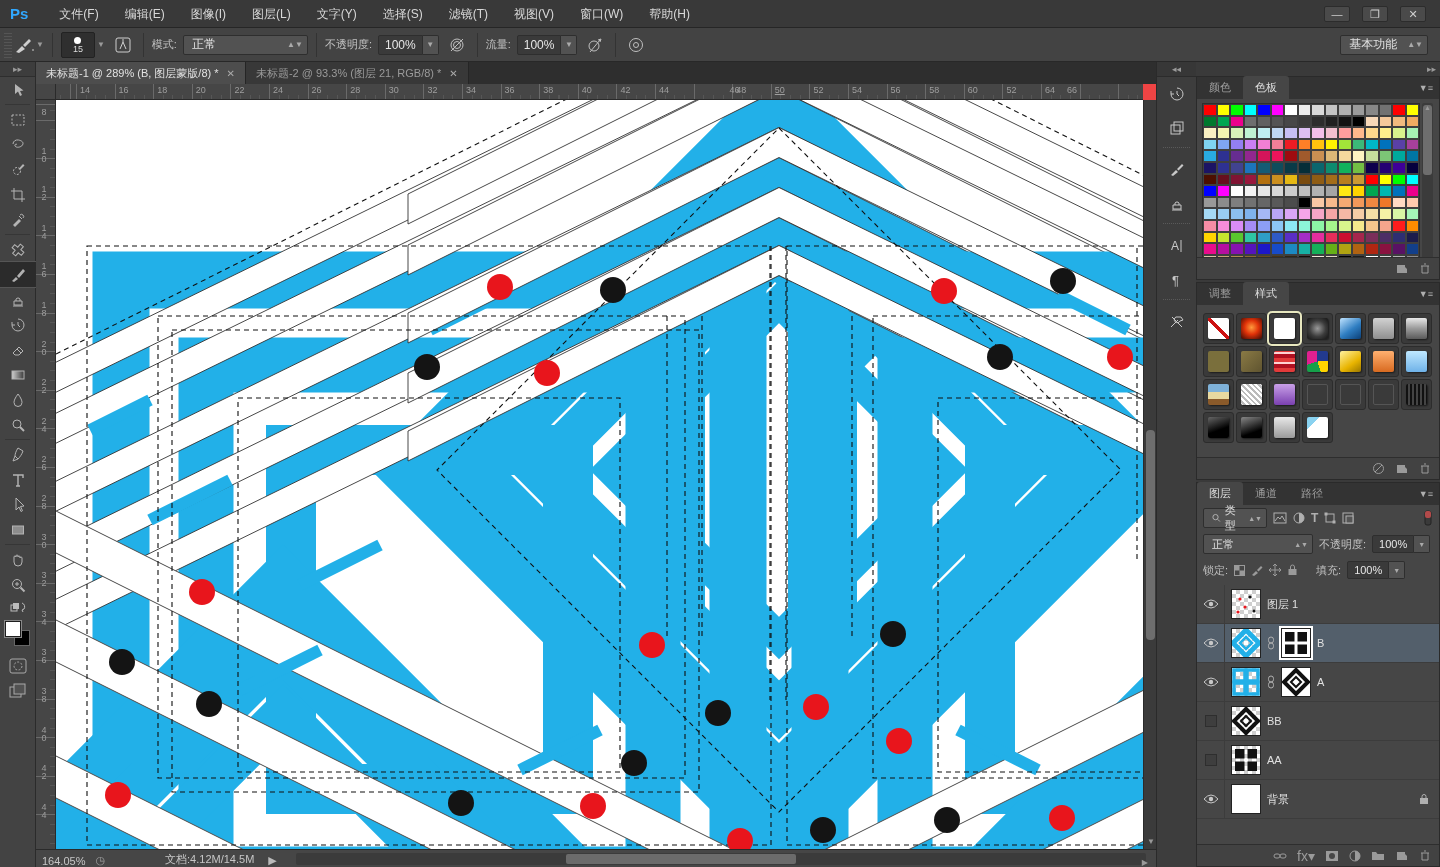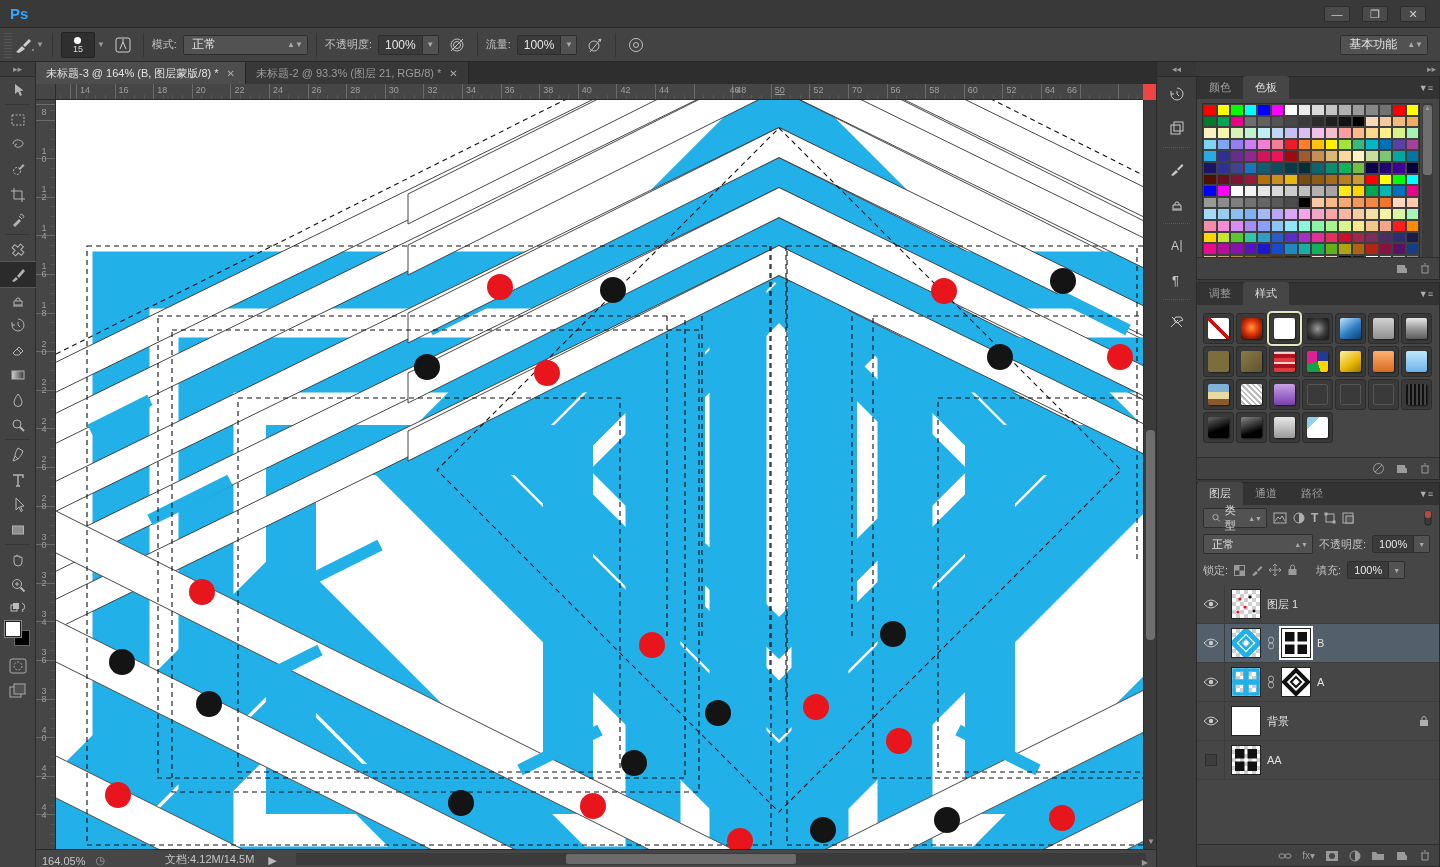--- a/index.html
+++ b/index.html
@@ -112,20 +112,32 @@
   .icon-btn { display:inline-flex; align-items:center; justify-content:center; }
   svg { display:block; }
 </style>
 </head>
 <body>
 
 <div id="app">
 
   <div id="menubar">
     <span id="ps-logo">Ps</span>
+    <div id="menu-items" style="display:flex;">
+        <div class="menu-item">文件(F)</div>
+        <div class="menu-item">编辑(E)</div>
+        <div class="menu-item">图像(I)</div>
+        <div class="menu-item">图层(L)</div>
+        <div class="menu-item">文字(Y)</div>
+        <div class="menu-item">选择(S)</div>
+        <div class="menu-item">滤镜(T)</div>
+        <div class="menu-item">视图(V)</div>
+        <div class="menu-item">窗口(W)</div>
+        <div class="menu-item">帮助(H)</div>
+      </div>
     <div id="win-controls">
       <div class="win-btn">—</div>
       <div class="win-btn">❐</div>
       <div class="win-btn">✕</div>
     </div>
   </div>
 
   <div id="optionsbar">
     <div class="ob-grip"></div>
     <div class="ob-icon">
@@ -343,21 +355,21 @@
     <div class="tool">
       <svg width="18" height="16" viewBox="0 0 18 16">
           <rect x="1" y="4" width="11" height="10" fill="none" stroke="#bbb"></rect>
           <rect x="5" y="1" width="11" height="10" fill="#555" stroke="#bbb"></rect>
         </svg>
     </div>
   </div>
 
   <div id="tabbar">
       <div class="doc-tab active">
-        <span>未标题-3 @ 164% (B, 图层蒙版/8) *</span>
+        <span>未标题-1 @ 289% (B, 图层蒙版/8) *</span>
         <span class="tab-close">✕</span>
       </div>
       <div class="doc-tab inactive">
         <span>未标题-2 @ 93.3% (图层 21, RGB/8) *</span>
         <span class="tab-close">✕</span>
       </div>
     </div>
 
   <div id="ruler-corner"></div>
   <div id="ruler-top">
@@ -374,21 +386,21 @@
       <span class="rt-num" style="left: 410px;">34</span>
       <span class="rt-num" style="left: 448.6px;">36</span>
       <span class="rt-num" style="left: 487.2px;">38</span>
       <span class="rt-num" style="left: 525.8px;">40</span>
       <span class="rt-num" style="left: 564.4px;">42</span>
       <span class="rt-num" style="left: 603px;">44</span>
       <span class="rt-num" style="left: 641.6px; margin-left: 32px;">46</span>
       <span class="rt-num" style="left: 680.2px;">48</span>
       <span class="rt-num" style="left: 718.8px; text-decoration: underline;">50</span>
       <span class="rt-num" style="left: 757.4px;">52</span>
-      <span class="rt-num" style="left: 796px;">70</span>
+      <span class="rt-num" style="left: 796px;">54</span>
       <span class="rt-num" style="left: 834.6px;">56</span>
       <span class="rt-num" style="left: 873.2px;">58</span>
       <span class="rt-num" style="left: 911.8px;">60</span>
       <span class="rt-num" style="left: 950.4px;">52</span>
       <span class="rt-num" style="left: 989px;">64</span>
       <span class="rt-num" style="left: 1011px;">66</span>
     </div>
   <div id="ruler-left">
       <span class="rl-num" style="top: 7px;">8</span>
       <span class="rl-num" style="top: 45.6px;">10</span>
@@ -1084,59 +1096,71 @@
             <div class="thumb mask-thumb" style="background: rgb(255, 255, 255);">
               <svg width="28" height="28" viewBox="0 0 28 28">
                 <path d="M14 2 L26 14 L14 26 L2 14 Z" fill="none" stroke="#111" stroke-width="4"></path>
                 <path d="M14 9 L19 14 L14 19 L9 14 Z" fill="none" stroke="#111" stroke-width="2"></path>
               </svg>
             </div>
             <span class="layer-name">A</span>
           </div>
           <div class="layer-row">
             <div class="eye-box">
-              <svg width="16" height="10" viewBox="0 0 16 10">
-                <path d="M1 5 Q8 -3 15 5 Q8 13 1 5 Z" fill="none" stroke="#c8c8c8"></path>
-                <circle cx="8" cy="5" r="2.2" fill="#c8c8c8"></circle>
-              </svg>
-            </div>
-            <div class="thumb">
-              <svg width="28" height="28" viewBox="0 0 28 28"></svg>
-            </div>
-            <span class="layer-name">背景</span>
-            <span class="lock-right">
-              <svg width="10" height="12" viewBox="0 0 10 12">
-                <rect x="1" y="5" width="8" height="6" fill="#b0b0b0"></rect>
-                <path d="M3 5 v-1.5 a2 2 0 0 1 4 0 V5" fill="none" stroke="#b0b0b0"></path>
-              </svg>
-            </span>
+              <div class="empty-eye"></div>
+            </div>
+            <div class="thumb checker">
+              <svg width="28" height="28" viewBox="0 0 28 28">
+                <path d="M14 2 L26 14 L14 26 L2 14 Z" fill="none" stroke="#111" stroke-width="4"></path>
+                <path d="M14 9 L19 14 L14 19 L9 14 Z" fill="none" stroke="#111" stroke-width="2"></path>
+              </svg>
+            </div>
+            <span class="layer-name">BB</span>
           </div>
           <div class="layer-row">
             <div class="eye-box">
               <div class="empty-eye"></div>
             </div>
             <div class="thumb checker">
               <svg width="28" height="28" viewBox="0 0 28 28">
                 <rect x="3" y="3" width="9.5" height="9.5" fill="#111"></rect>
                 <rect x="15.5" y="3" width="9.5" height="9.5" fill="#111"></rect>
                 <rect x="3" y="15.5" width="9.5" height="9.5" fill="#111"></rect>
                 <rect x="15.5" y="15.5" width="9.5" height="9.5" fill="#111"></rect>
               </svg>
             </div>
             <span class="layer-name">AA</span>
           </div>
+          <div class="layer-row">
+            <div class="eye-box">
+              <svg width="16" height="10" viewBox="0 0 16 10">
+                <path d="M1 5 Q8 -3 15 5 Q8 13 1 5 Z" fill="none" stroke="#c8c8c8"></path>
+                <circle cx="8" cy="5" r="2.2" fill="#c8c8c8"></circle>
+              </svg>
+            </div>
+            <div class="thumb">
+              <svg width="28" height="28" viewBox="0 0 28 28"></svg>
+            </div>
+            <span class="layer-name">背景</span>
+            <span class="lock-right">
+              <svg width="10" height="12" viewBox="0 0 10 12">
+                <rect x="1" y="5" width="8" height="6" fill="#b0b0b0"></rect>
+                <path d="M3 5 v-1.5 a2 2 0 0 1 4 0 V5" fill="none" stroke="#b0b0b0"></path>
+              </svg>
+            </span>
+          </div>
         </div>
       <div class="pfooter">
         <span class="icon-btn">
             <svg width="14" height="10" viewBox="0 0 14 10">
               <rect x="1" y="3" width="6" height="4" rx="2" fill="none" stroke="#9a9a9a"></rect>
               <rect x="7" y="3" width="6" height="4" rx="2" fill="none" stroke="#9a9a9a"></rect>
             </svg>
           </span>
-        <span style="color:#9a9a9a;font-size:10px;text-align:right;">fx▾</span>
+        <span style="color:#9a9a9a;font-size:14px;text-align:right;">fx▾</span>
         <span class="icon-btn">
             <svg width="14" height="12" viewBox="0 0 14 12">
               <rect x="1" y="1" width="12" height="10" fill="#9a9a9a"></rect>
               <circle cx="7" cy="6" r="3" fill="#464646"></circle>
             </svg>
           </span>
         <span class="icon-btn">
             <svg width="12" height="12" viewBox="0 0 12 12">
               <circle cx="6" cy="6" r="5" fill="none" stroke="#9a9a9a"></circle>
               <path d="M6 1 a5 5 0 0 1 0 10 z" fill="#9a9a9a"></path>

